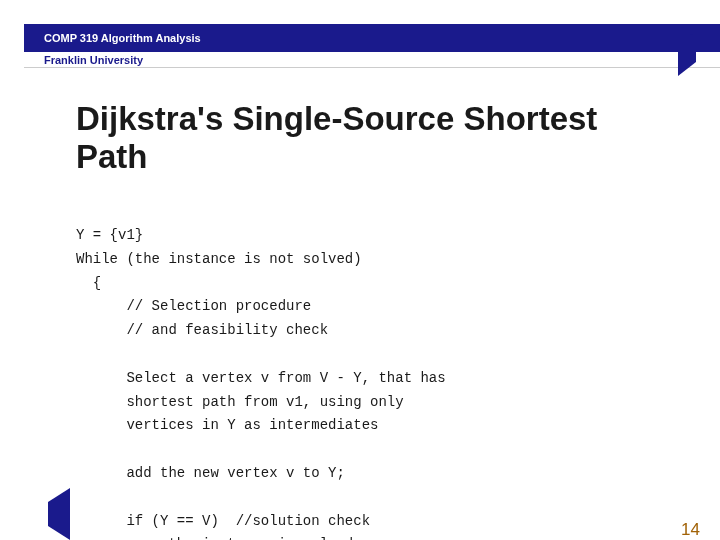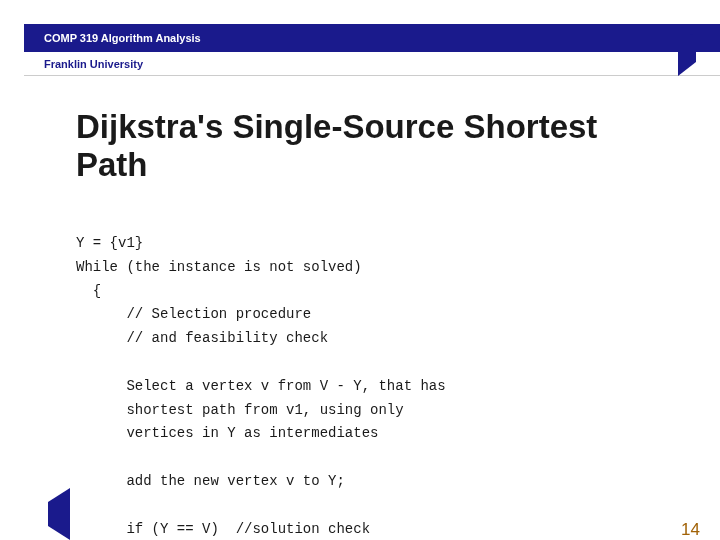--- a/index.html
+++ b/index.html
@@ -38,21 +38,21 @@
       height: 0;
       border-top: 14px solid transparent;
       border-bottom: 14px solid transparent;
       border-left: 18px solid #1a1a8c;
     }
 
     
     .sub-bar {
       background: #ffffff;
       border-bottom: 1px solid #cccccc;
-      height: 24px;
+      height: 16px;
       display: flex;
       align-items: center;
       padding: 0 8px;
     }
 
     .sub-bar-title {
       color: #1a1a8c;
       font-size: 11px;
       font-weight: bold;
     }

